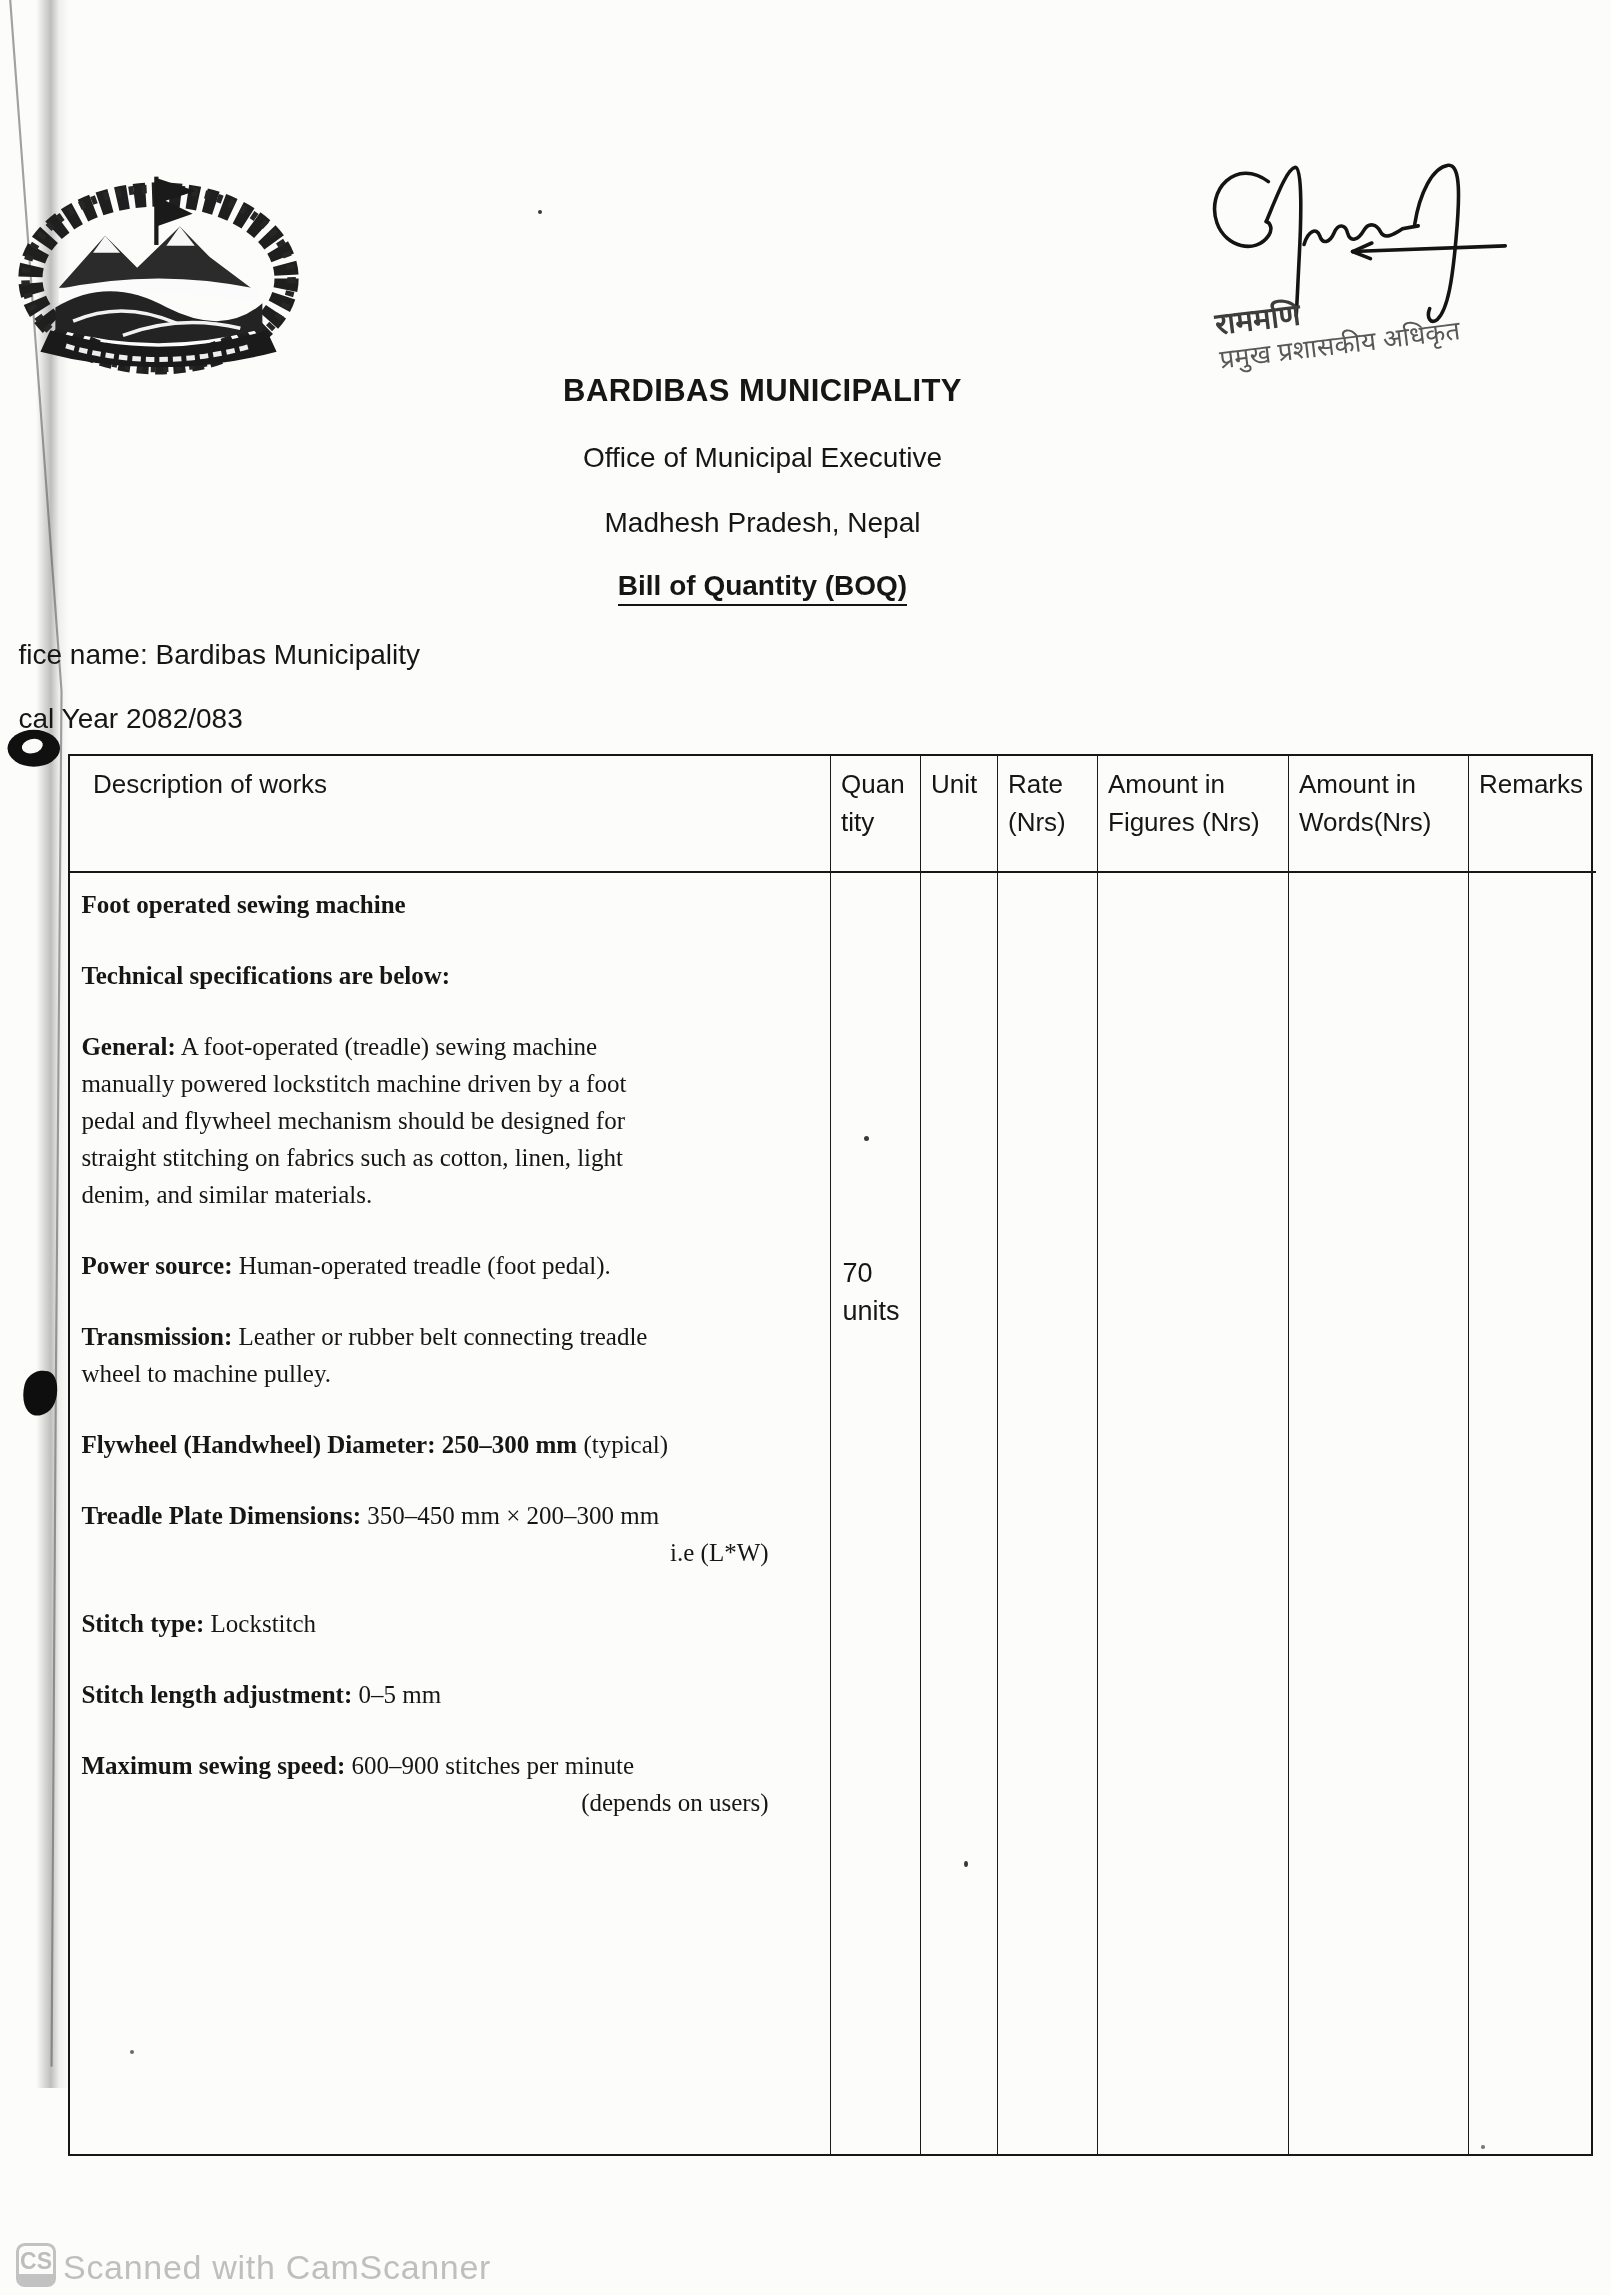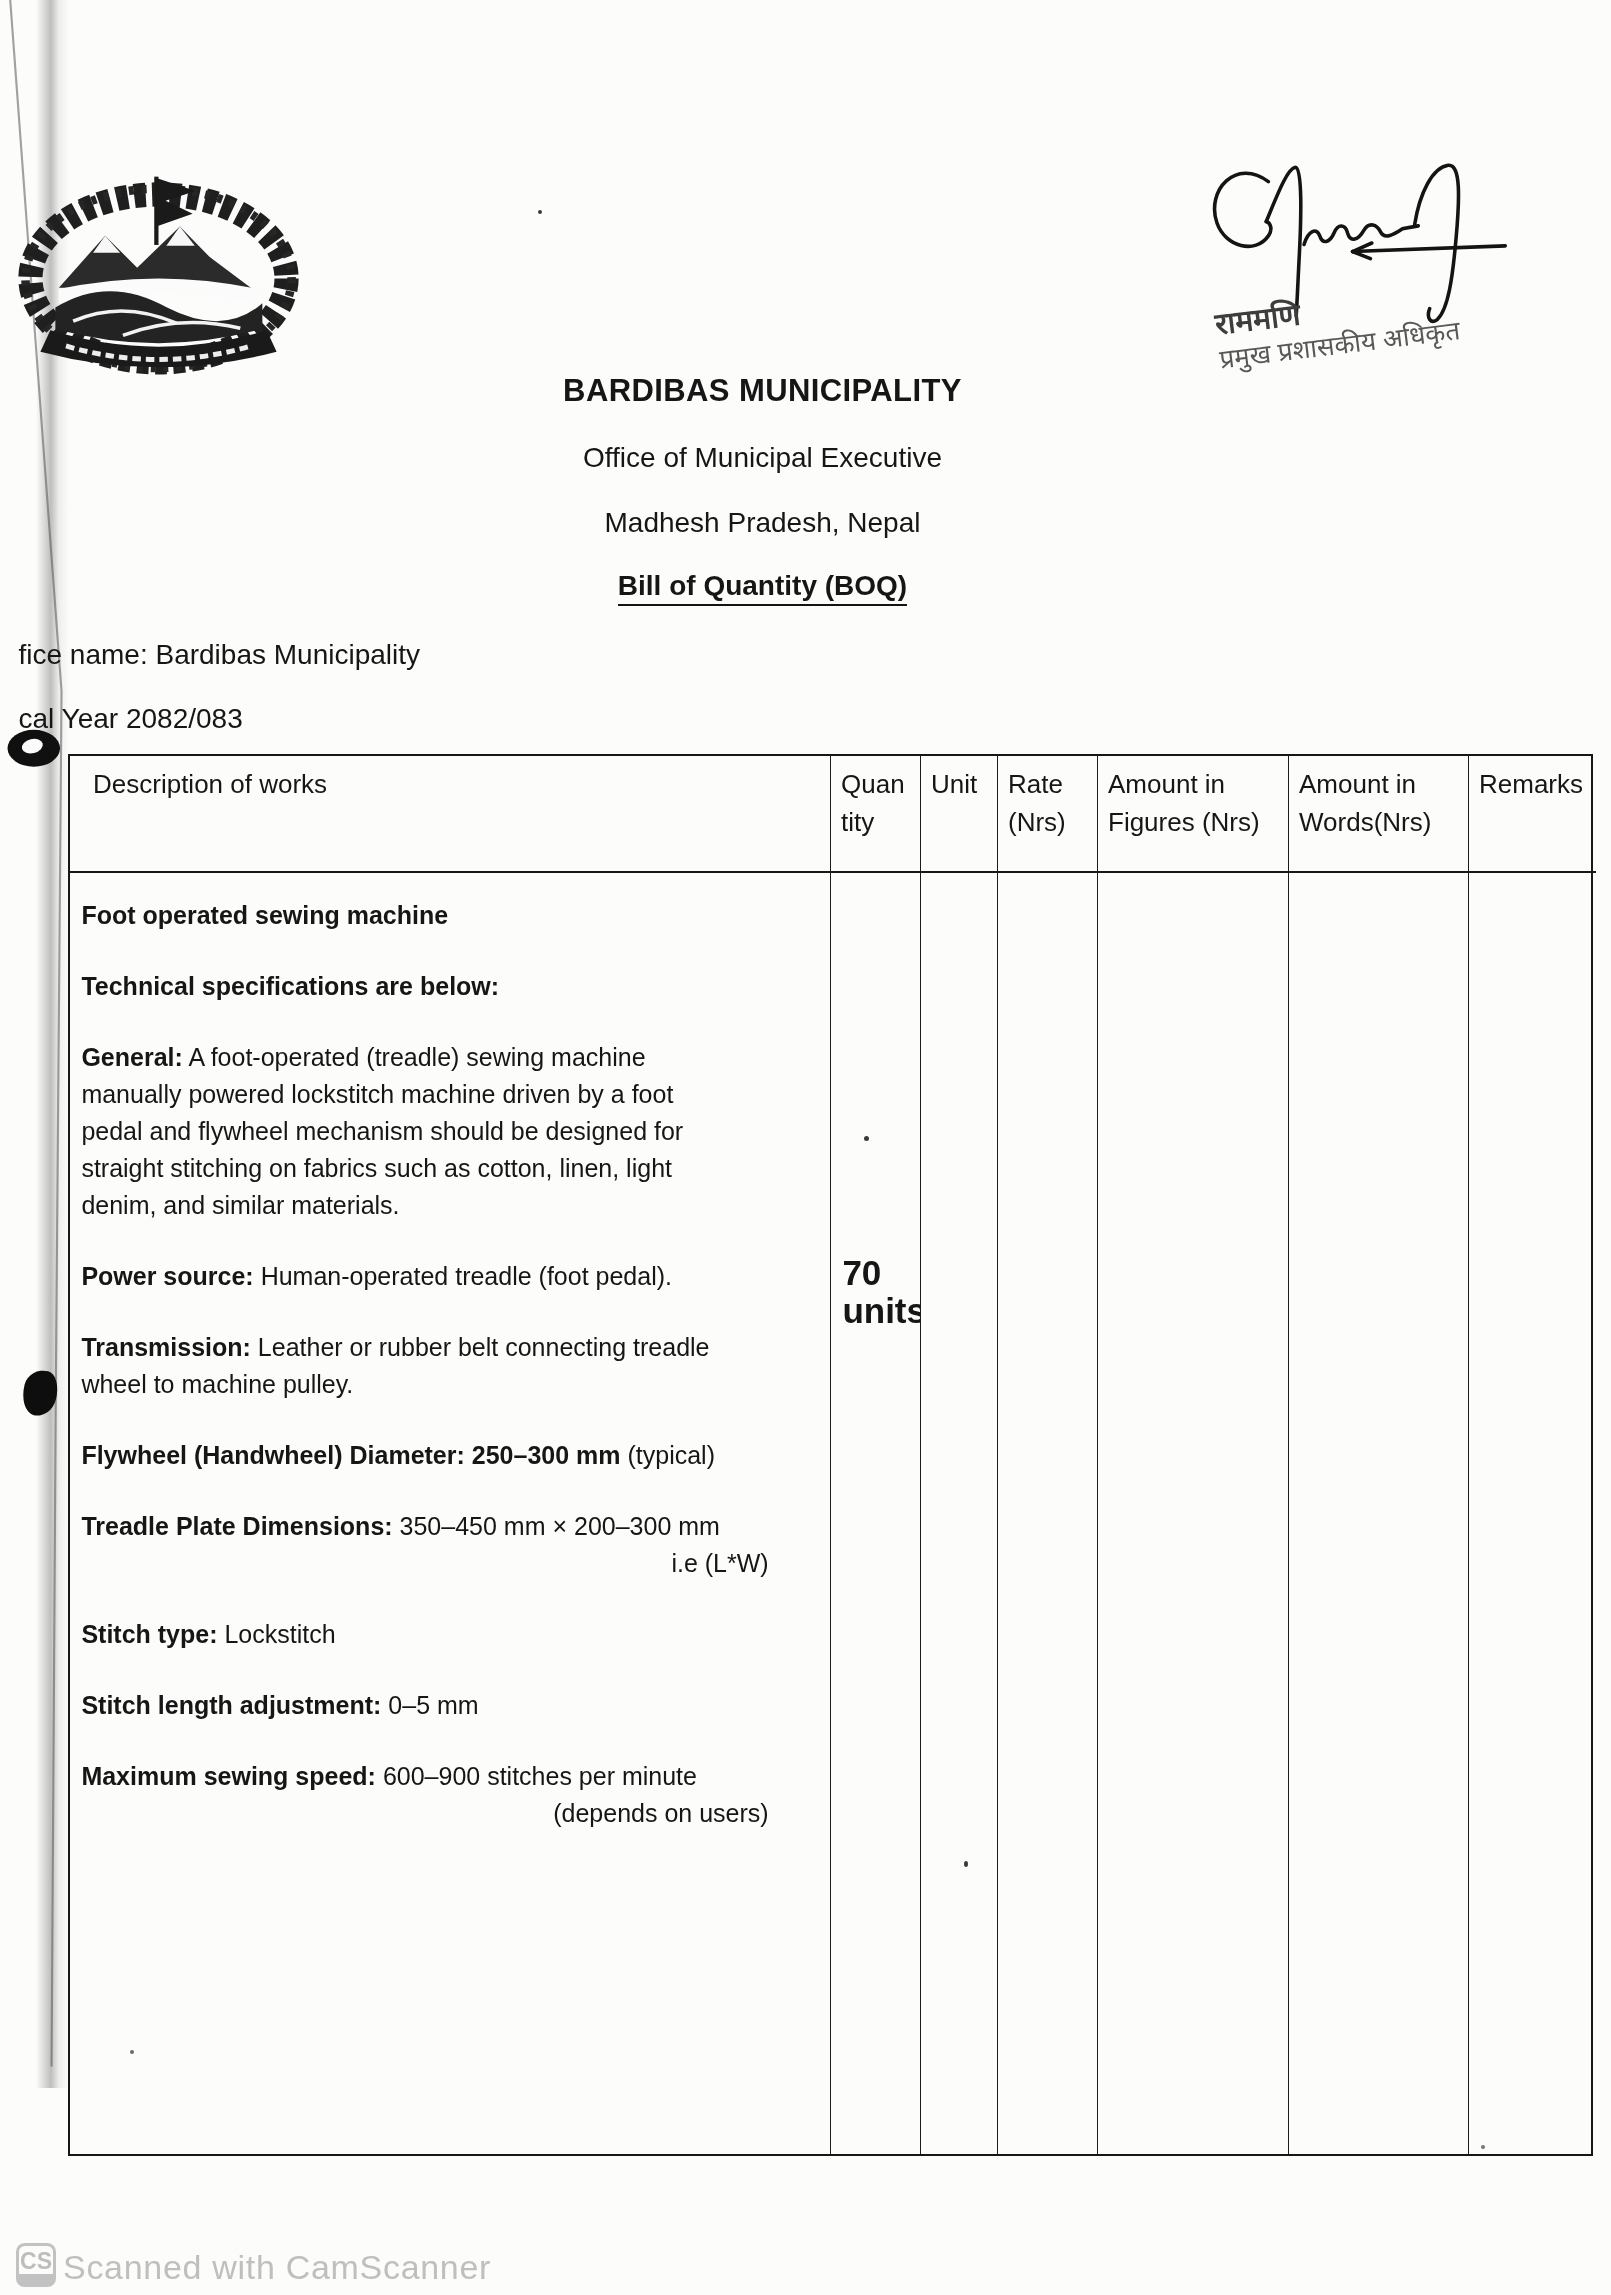--- a/index.html
+++ b/index.html
@@ -53,26 +53,26 @@
     border:2.1px solid #171717;
     box-sizing:border-box;
     background:transparent;
   }
   .cell{border-right:1.4px solid #1b1b1b;box-sizing:border-box;overflow:hidden;}
   .cell.last{border-right:none;}
   .hc{border-bottom:2.1px solid #171717;font-size:26px;line-height:38px;padding:8.6px 8.6px 0 10px;}
   .hc.desc{padding-left:23px;}
   .bc{padding:0;}
   .desc-body{padding:13px 60px 0 11.4px;font-size:25px;line-height:37px;}
-  .para{margin:11px 0 34px 0;}
+  .para{margin:0 0 34px 0;font-family:Liberation Serif, serif;}
   .para b{font-weight:bold;}
   .para.nowrap{white-space:nowrap;}
   .cont{display:block;}
   .note{display:block;text-align:right;padding-right:1.4px;}
-  .qty-val{padding:381px 0 0 11.4px;font-size:35px;font-weight:bold;line-height:38px;width:71px;}
+  .qty-val{padding:381px 0 0 11.4px;font-size:27px;font-weight:normal;line-height:38px;width:71px;}
   
   .cs-icon{
     position:absolute;left:16px;top:2243px;width:40px;height:44px;
     border:3.6px solid #c2c2c2;border-radius:8.6px;box-sizing:border-box;
     color:#bdbdbd;font-size:23px;font-weight:bold;text-align:center;line-height:31px;
   }
   .cs-tab{position:absolute;left:0;bottom:-0.7px;width:100%;height:10.7px;background:#c2c2c2;border-radius:0 0 5px 5px;}
   .wm-text{position:absolute;left:63px;top:2248px;font-size:34px;color:#bfbfbf;letter-spacing:0.7px;}
 </style>
 </head>

